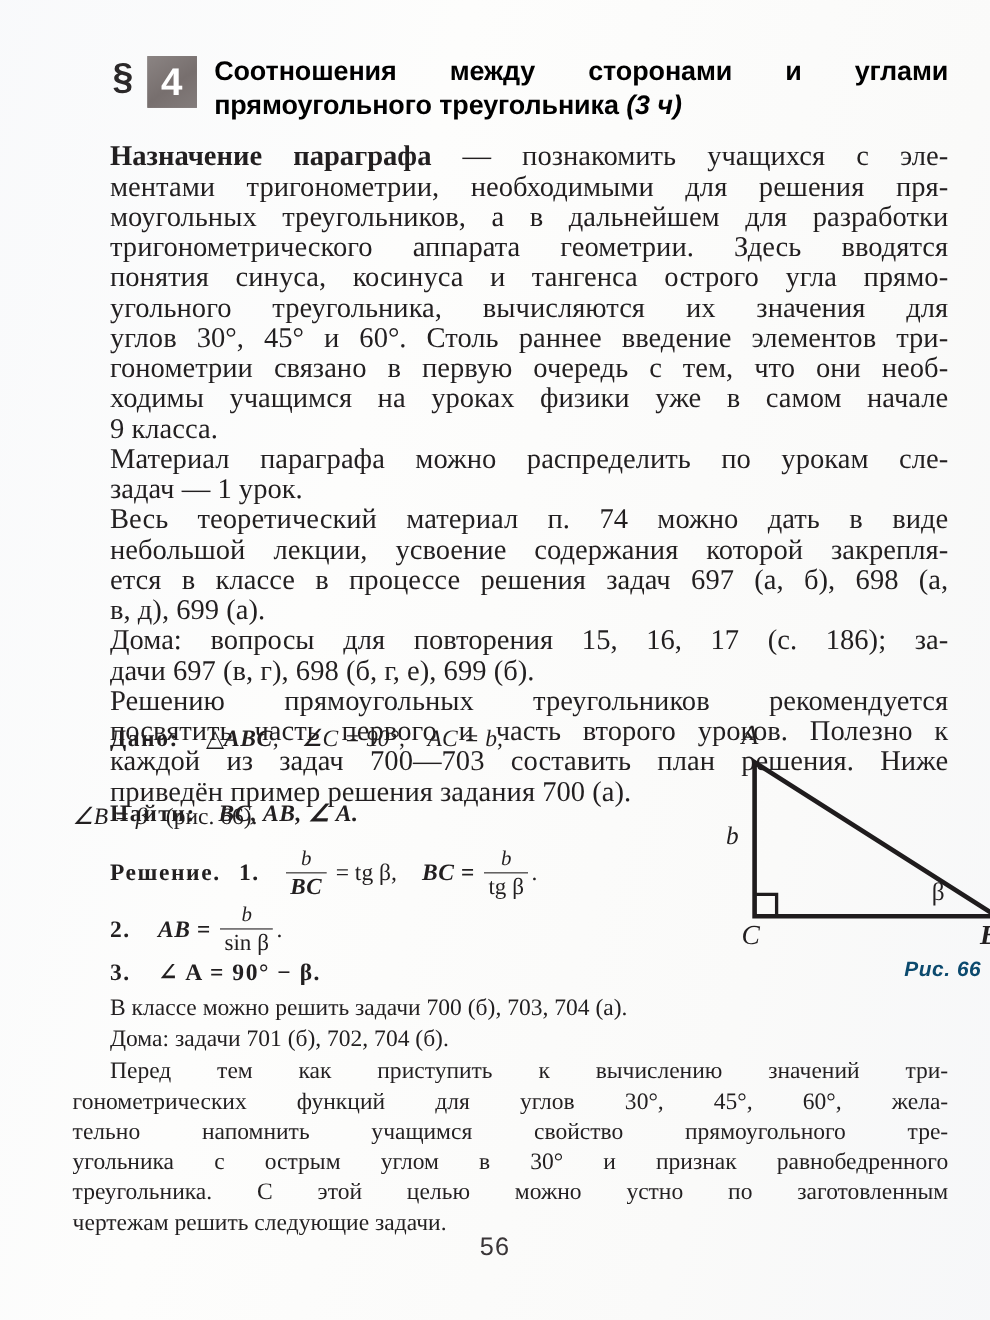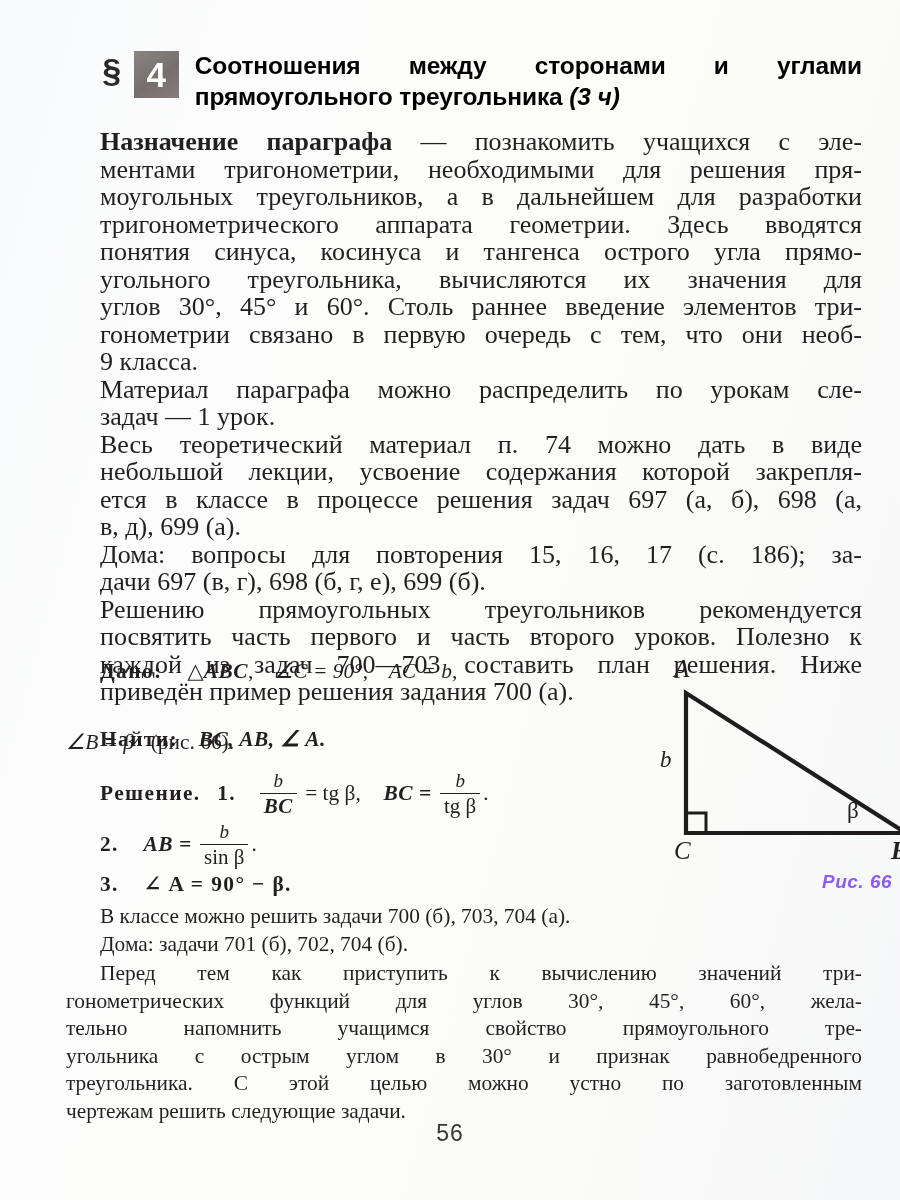--- a/index.html
+++ b/index.html
@@ -178,21 +178,21 @@
   }
   .figure svg { display: block; }
   .fig-caption {
     position: absolute;
     left: 178px;
     top: 216px;
     font-family: "Liberation Sans", sans-serif;
     font-style: italic;
     font-weight: 700;
     font-size: 19px;
-    color: #8b5cf6;
+    color: #0c4a6e;
     letter-spacing: 0.5px;
   }
 
   
   .tail-a {
     position: absolute;
     left: 0;
     top: 903px;
     width: 796px;
     font-size: 21.4px;
@@ -239,20 +239,21 @@
 
     <p class="para">
       <span class="jline"><span class="lead">Назначение параграфа</span><span> — познакомить учащихся с эле-</span></span>
       <span class="jline">ментами тригонометрии, необходимыми для решения пря-</span>
       <span class="jline">моугольных треугольников, а в дальнейшем для разработки</span>
       <span class="jline">тригонометрического аппарата геометрии. Здесь вводятся</span>
       <span class="jline">понятия синуса, косинуса и тангенса острого угла прямо-</span>
       <span class="jline">угольного треугольника, вычисляются их значения для</span>
       <span class="jline">углов 30°, 45° и 60°. Столь раннее введение элементов три-</span>
       <span class="jline">гонометрии связано в первую очередь с тем, что они необ-</span>
+      <span class="jline">ходимы учащимся на уроках физики уже в самом начале</span>
       <span class="jline last">9 класса.</span>
     </p>
 
     <p class="para">
       <span class="jline indent">Материал параграфа можно распределить по урокам сле-</span>
       <span class="jline last">задач — 1 урок.</span>
     </p>
 
     <p class="para">
       <span class="jline indent">Весь теоретический материал п. 74 можно дать в виде</span>

